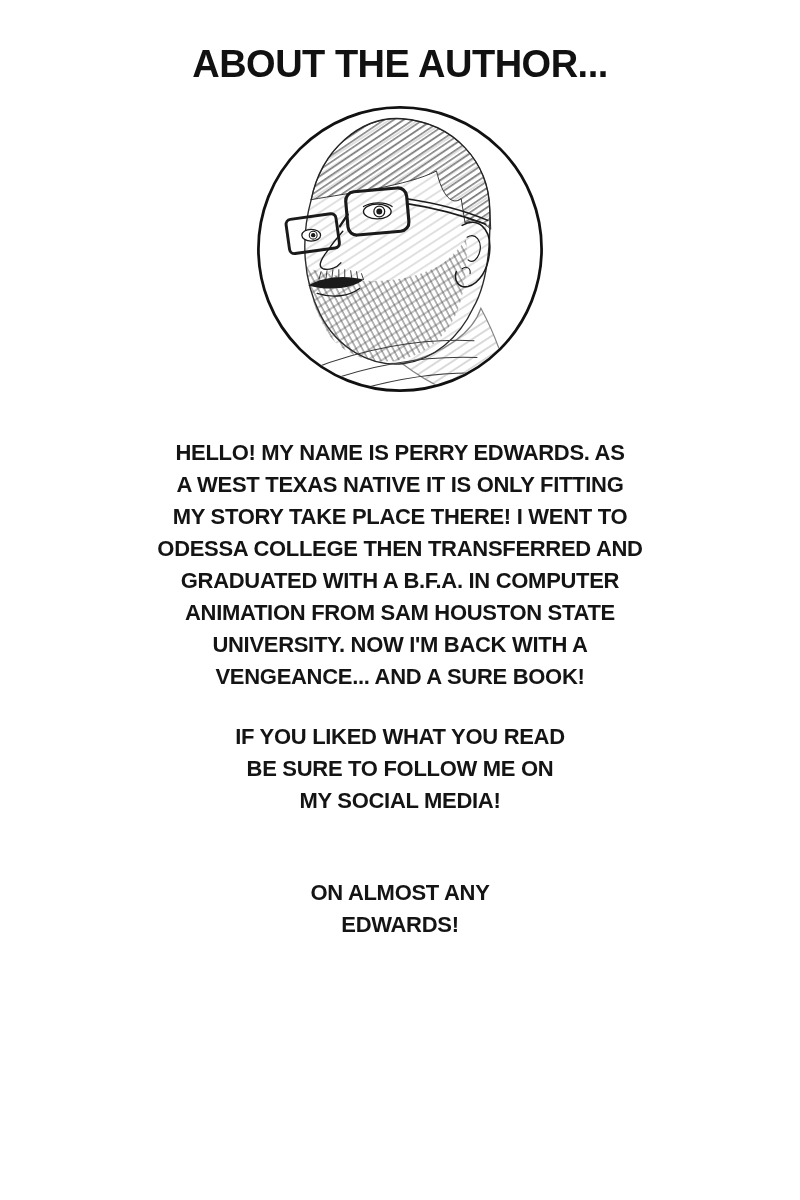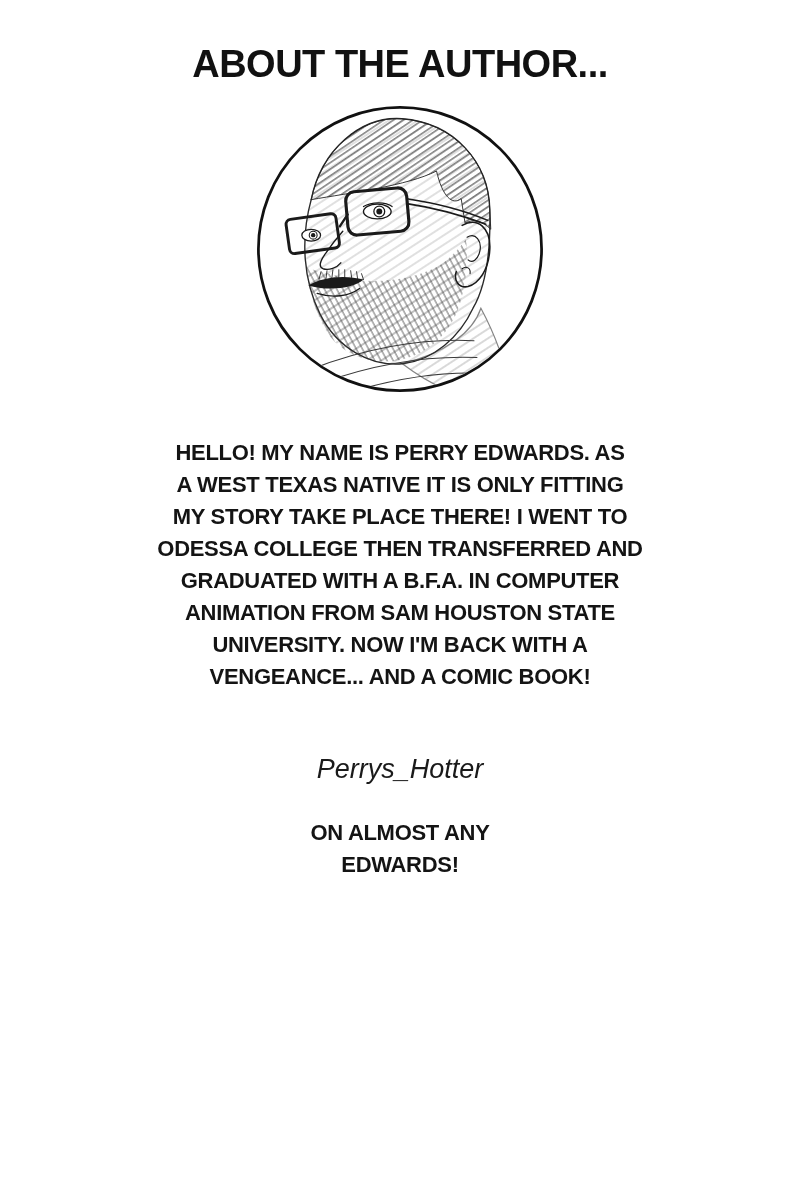--- a/index.html
+++ b/index.html
@@ -128,21 +128,23 @@
   </div>
 
   <div class="bio">
     <p class="para">HELLO! MY NAME IS PERRY EDWARDS. AS
 A WEST TEXAS NATIVE IT IS ONLY FITTING
 MY STORY TAKE PLACE THERE! I WENT TO
 ODESSA COLLEGE THEN TRANSFERRED AND
 GRADUATED WITH A B.F.A. IN COMPUTER
 ANIMATION FROM SAM HOUSTON STATE
 UNIVERSITY. NOW I'M BACK WITH A
-VENGEANCE... AND A COMIC BOOK!</p>
+VENGEANCE... AND A SURE BOOK!</p>
+    <p class="para">IF YOU LIKED WHAT YOU READ
+BE SURE TO FOLLOW ME ON
+MY SOCIAL MEDIA!</p>
     <div class="para">
-      <p class="line handle">Perrys_Hotter</p>
       <p class="line">ON ALMOST ANY
 EDWARDS!</p>
     </div>
   </div>
 
 </div>
 
 </body></html>

